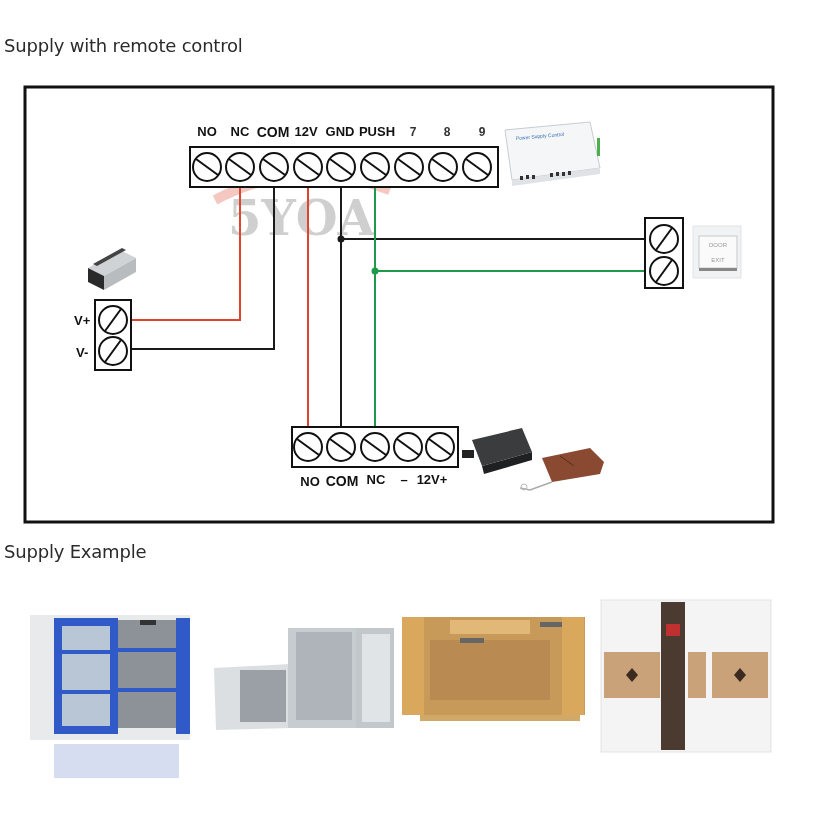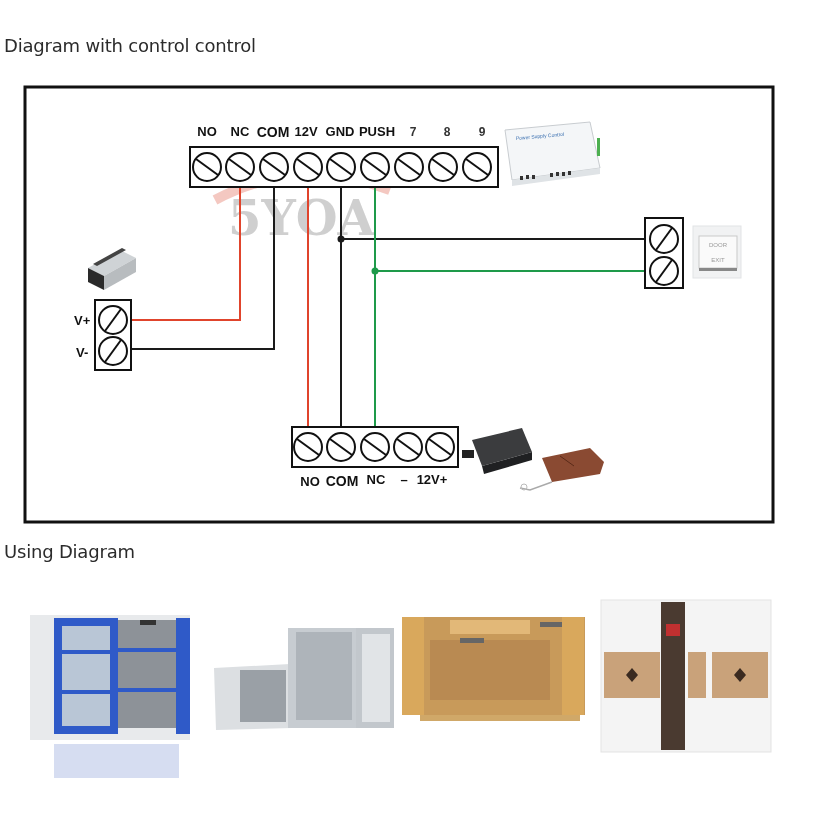--- a/index.html
+++ b/index.html
@@ -8,22 +8,22 @@
   #h1 { top: 35px; }
   #h2 { top: 541px; }
   #diagram { position: absolute; left: 0; top: 0; }
   .lbl { font-family: "Liberation Sans", sans-serif; font-weight: bold; font-size: 13px; fill: #111; }
   .lbl-light { font-family: "Liberation Sans", sans-serif; font-weight: bold; font-size: 12px; fill: #333; }
   .wm { font-family: "DejaVu Serif", serif; font-weight: bold; font-size: 48px; fill: #c4c4c4; opacity: 0.8; }
 </style>
 </head>
 <body>
 
-<div id="h1" class="heading">Diagram with control control</div>
-<div id="h2" class="heading">Using Diagram</div>
+<div id="h1" class="heading">Supply with remote control</div>
+<div id="h2" class="heading">Supply Example</div>
 
 <svg id="diagram" width="826" height="826" viewBox="0 0 826 826">
   <defs>
     <g id="screw">
       <circle r="14" fill="#fff" stroke="#111" stroke-width="2"></circle>
       <line x1="-11" y1="-8" x2="11" y2="8" stroke="#111" stroke-width="2"></line>
     </g>
     <g id="screw2">
       <circle r="14" fill="#fff" stroke="#111" stroke-width="2"></circle>
       <line x1="-8" y1="11" x2="8" y2="-11" stroke="#111" stroke-width="2"></line>

